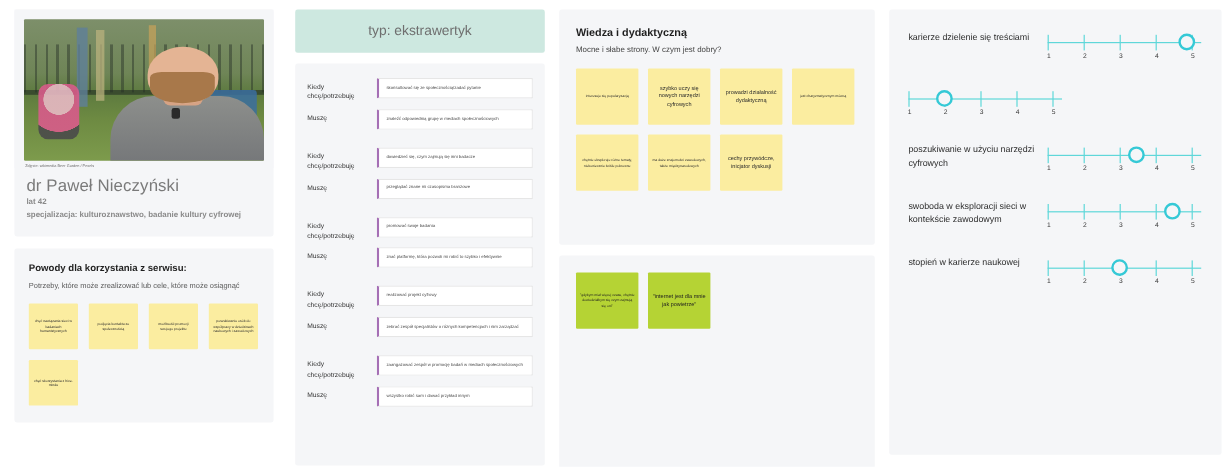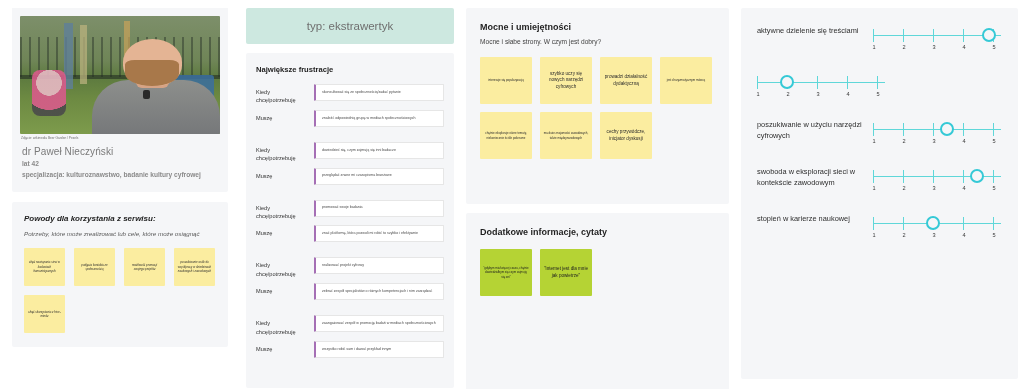--- a/index.html
+++ b/index.html
@@ -75,29 +75,29 @@
   .photo .mic {
     position:absolute; left:40%; bottom:36%; width:7px; height:9px;
     background:#2a2a2a; border-radius:2px;
   }
   .attrib {
     font-size: 3.2px; line-height: 1.4;
     color: #6f6f6f; padding: 2px 0 0 1px; white-space: nowrap; overflow: hidden;
   }
 
   .profile-name {
-    font-size: 10px; font-weight: 400; color: #7a7a7a;
+    font-size: 14px; font-weight: 400; color: #7a7a7a;
     padding: 6px 10px 2px 10px; letter-spacing: .1px;
   }
   .profile-meta {
     font-size: 6.6px; color: #8a8a8a; line-height: 1.55;
     padding: 0 10px 12px 10px; font-weight: 700;
   }
 
-  .reasons { margin-top: 10px; padding: 12px 12px 14px 12px; font-style: italic; }
+  .reasons { margin-top: 10px; padding: 12px 12px 14px 12px; }
   .reasons-title { font-size: 8px; font-weight: 700; color: #1f1f1f; margin-bottom: 7px; }
   .reasons-sub { font-size: 6.2px; color: #5a5a5a; margin-bottom: 11px; }
 
   .note-grid { display: flex; flex-wrap: wrap; gap: 9px; }
   .note {
     background: #fbeda0; border-radius: 1px;
     display: flex; align-items: center; justify-content: center; text-align: center;
     color: #2a2a2a;
   }
   .note-sm { width: 41px; height: 38px; font-size: 2.9px; line-height: 1.5; padding: 3px; }
@@ -198,21 +198,20 @@
         <div class="note note-sm">możliwość promocji swojego projektu</div>
         <div class="note note-sm">poszukiwanie osób do współpracy w dziedzinach naukowych i zawodowych</div>
         <div class="note note-sm">chęć skorzystania z hive-mindu</div>
       </div>
     </div>
   </div>
 
   <div class="col col-frustr">
     <div class="type-banner">typ: ekstrawertyk</div>
     <div class="panel frustr-panel">
-      <div class="frustr-title">Największe frustracje</div>
       <div class="frustr-rows">
 
         <div class="frustr-group">
           <div class="frustr-row">
             <div class="frustr-label">Kiedy chcę/potrzebuję</div>
             <div class="frustr-box">skonsultować się ze społecznością/zadać pytanie</div>
           </div>
           <div class="frustr-row">
             <div class="frustr-label">Muszę</div>
             <div class="frustr-box">znaleźć odpowiednią grupę w mediach społecznościowych</div>
@@ -262,48 +261,47 @@
             <div class="frustr-box">wszystko robić sam i dawać przykład innym</div>
           </div>
         </div>
 
       </div>
     </div>
   </div>
 
   <div class="col col-knowledge">
     <div class="panel know-panel">
-      <div class="know-title">Mocne i umiejętności</div>
+      <div class="know-title">Wiedza i dydaktyczną</div>
       <div class="know-sub">Mocne i słabe strony. W czym jest dobry?</div>
       <div class="know-notes">
         <div class="note note-md note-tiny">interesuje się popularyzacją</div>
         <div class="note note-md">szybko uczy się nowych narzędzi cyfrowych</div>
         <div class="note note-md">prowadzi działalność dydaktyczną</div>
         <div class="note note-md note-tiny">jest charyzmatycznym mówcą</div>
         <div class="note note-md note-tiny">chętnie eksploruje różne tematy, niekoniecznie ściśle pokrewne</div>
         <div class="note note-md note-tiny">ma duże znajomości zawodowych, także międzynarodowych</div>
         <div class="note note-md">cechy przywódcze, inicjator dyskusji</div>
       </div>
     </div>
 
     <div class="panel quotes-panel">
-      <div class="quotes-title">Dodatkowe informacje, cytaty</div>
       <div class="quote-notes">
         <div class="note-green q-small">"gdybym miał więcej czasu, chętnie dowiedziałbym się czym zajmują się oni"</div>
         <div class="note-green q-big">"internet jest dla mnie jak powietrze"</div>
       </div>
     </div>
   </div>
 
   <div class="col col-scale">
     <div class="panel scale-panel">
       <div>
 
         <div class="scale-row">
-          <div class="scale-label">aktywne dzielenie się treściami</div>
+          <div class="scale-label">karierze dzielenie się treściami</div>
           <div class="scale-track">
             <div class="axis-line"></div>
             <div class="tick" style="left:0px"></div>
             <div class="tick" style="left:30px"></div>
             <div class="tick" style="left:60px"></div>
             <div class="tick" style="left:90px"></div>
             <div class="tick" style="left:120px"></div>
             <div class="marker" style="left:115.5px"></div>
             <div class="tick-labels">
               <span class="tick-num" style="left:1px">1</span>

